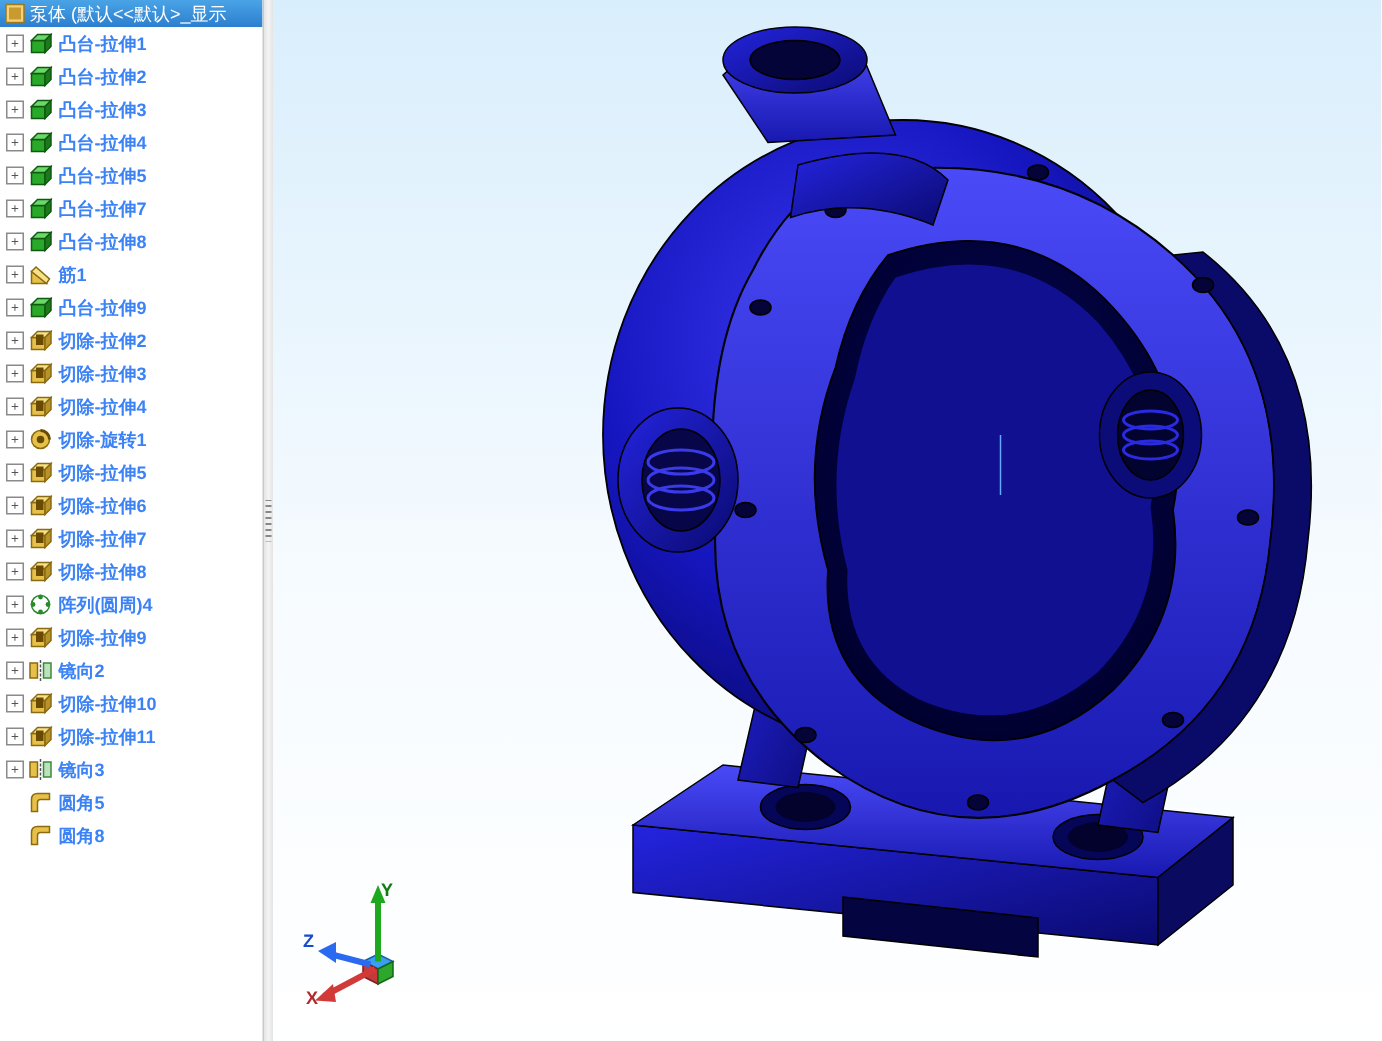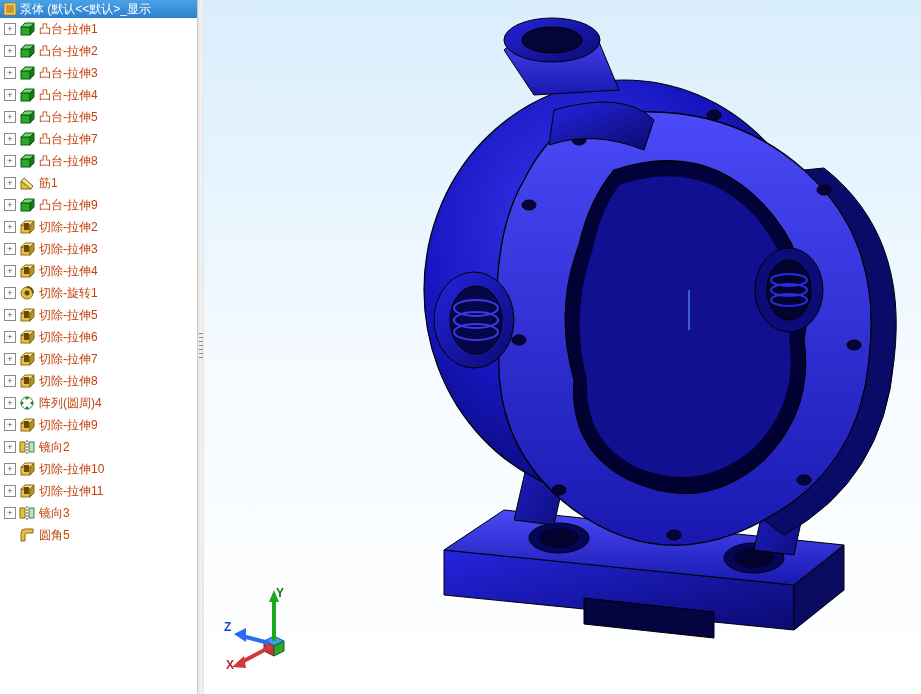--- a/index.html
+++ b/index.html
@@ -1,26 +1,26 @@
 <!DOCTYPE html>
 <html><head>
 <meta charset="utf-8">
 <style>
   * { box-sizing: border-box; margin: 0; padding: 0; }
   html, body { width: 921px; height: 694px; font-family: "Microsoft YaHei", "SimSun", sans-serif; font-size: 12px; overflow: hidden; background: #fff; }
   .app { display: flex; width: 100%; height: 100%; }
-  .tree-panel { width: 198px; height: 100%; background: #fff; border-right: 1px solid #c9c9c9; overflow: hidden; position: relative; }
+  .tree-panel { width: 176px; height: 100%; background: #fff; border-right: 1px solid #c9c9c9; overflow: hidden; position: relative; }
   .tree-header { background: linear-gradient(#4aa3e6, #2c7fcf); color: #fff; padding: 2px 6px 2px 20px; font-size: 12px; white-space: nowrap; position: relative; height: 18px; line-height: 14px; }
   .tree-header .part-icon { position: absolute; left: 2px; top: 1px; }
   .tree-list { list-style: none; padding: 0 0 0 2px; }
   .tree-item { display: flex; align-items: center; height: 22px; padding-left: 2px; cursor: default; white-space: nowrap; }
   .expander { width: 12px; height: 12px; display: inline-flex; align-items: center; justify-content: center; border: 1px solid #8a8a8a; background: #fff; font-size: 9px; line-height: 1; color: #555; margin-right: 3px; }
   .expander.blank { border: none; background: transparent; }
   .feat-icon { width: 16px; height: 16px; margin-right: 4px; display: inline-flex; align-items: center; justify-content: center; }
-  .feat-label { color: #c2410c; }
+  .feat-label { color: #3b82f6; font-weight: bold; }
   .splitter { width: 6px; background: linear-gradient(to right, #e4e4e4, #f4f4f4, #e4e4e4); position: relative; cursor: col-resize; }
   .splitter::before { content: ""; position: absolute; left: 1px; top: 50%; width: 4px; height: 28px; transform: translateY(-50%); background: repeating-linear-gradient(#888 0 1px, transparent 1px 4px); }
   .viewport { flex: 1; position: relative; background: linear-gradient(#d9eefc 0%, #f6fbff 55%, #ffffff 100%); overflow: hidden; }
   .triad { position: absolute; left: 20px; bottom: 18px; width: 90px; height: 90px; }
   .tri-label { position: absolute; font-weight: bold; font-size: 12px; }
   .model-svg { position: absolute; left: 80px; top: -10px; width: 700px; height: 700px; }
   
   svg { display: block; }
 </style>
 </head>
@@ -304,20 +304,29 @@
           <span class="feat-label">镜向3</span>
         </li>
         <li class="tree-item">
           <span class="expander blank"></span>
           <span class="feat-icon">
             <svg width="16" height="16">
               <path d="M2 14 L2 6 Q2 2 6 2 L14 2 L14 6 L8 6 Q6 6 6 8 L6 14 Z" fill="#e6c048" stroke="#8a6b10"></path>
             </svg>
           </span>
           <span class="feat-label">圆角5</span>
+        </li>
+        <li class="tree-item">
+          <span class="expander blank"></span>
+          <span class="feat-icon">
+            <svg width="16" height="16">
+              <path d="M2 14 L2 6 Q2 2 6 2 L14 2 L14 6 L8 6 Q6 6 6 8 L6 14 Z" fill="#e6c048" stroke="#8a6b10"></path>
+            </svg>
+          </span>
+          <span class="feat-label">圆角8</span>
         </li>
       </ul>
   </div>
 
   <div class="splitter"></div>
 
   <div class="viewport">
 
     <svg class="model-svg" viewBox="0 0 700 700">
       <defs>

